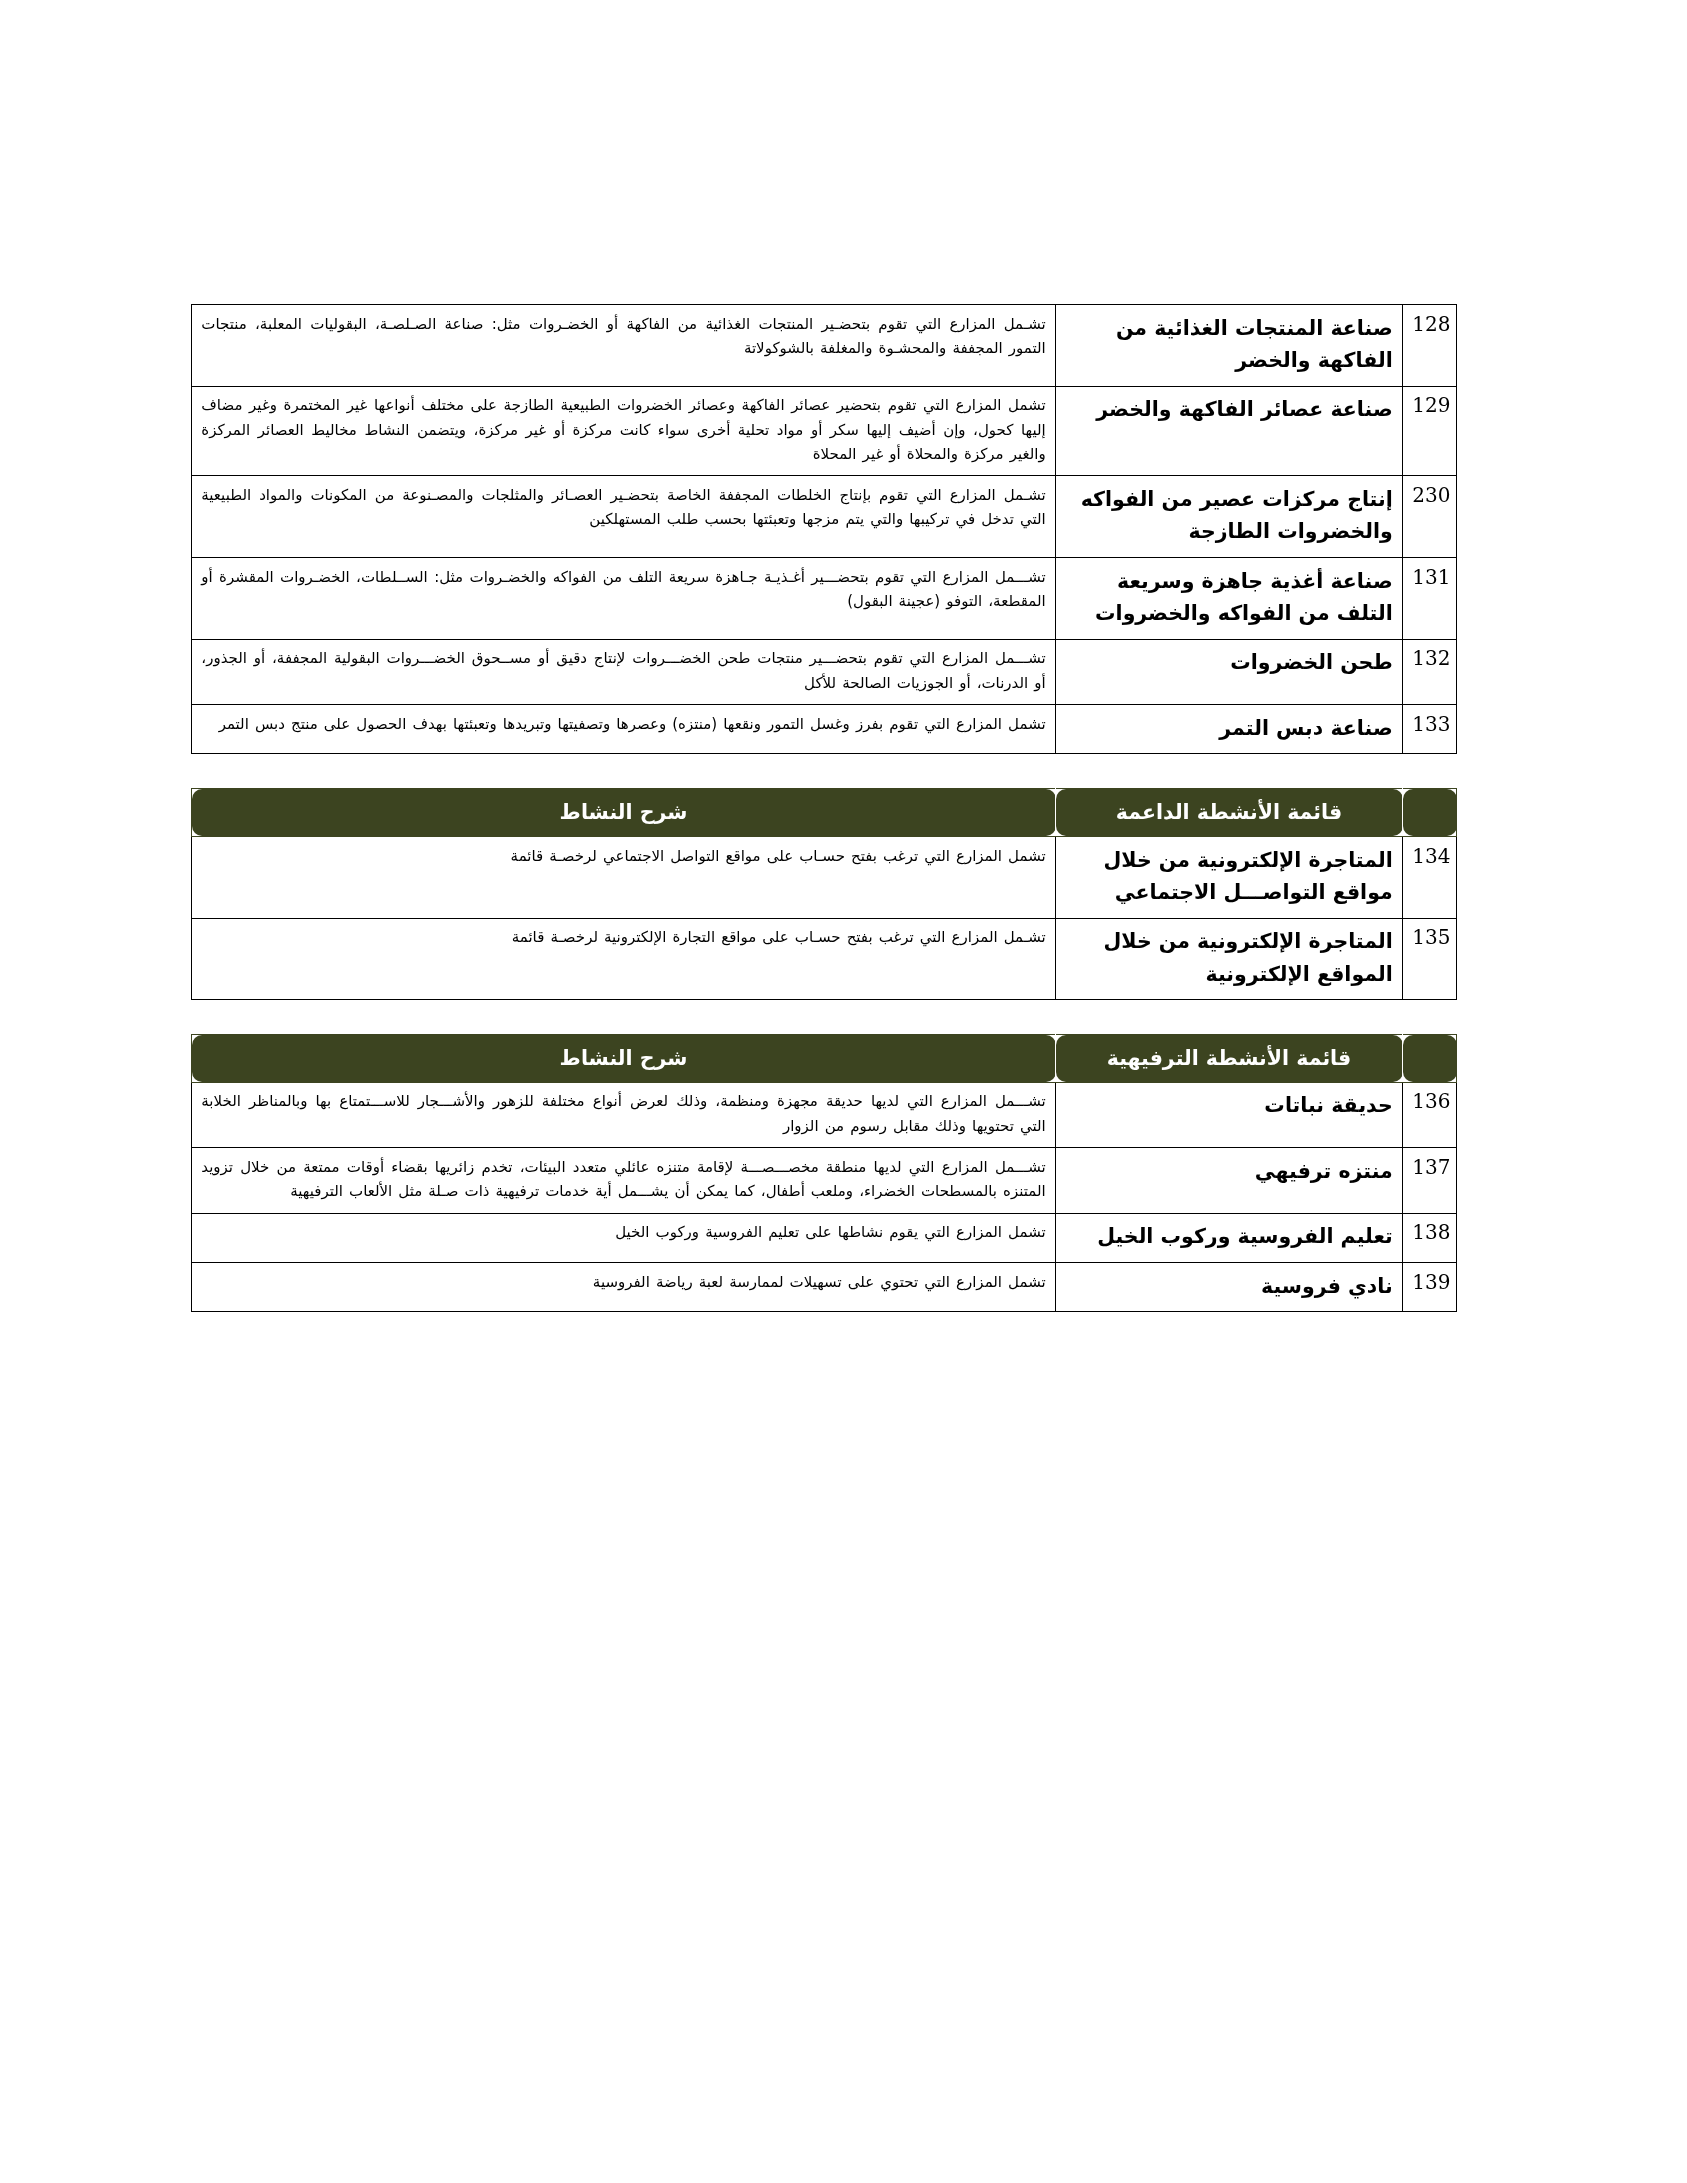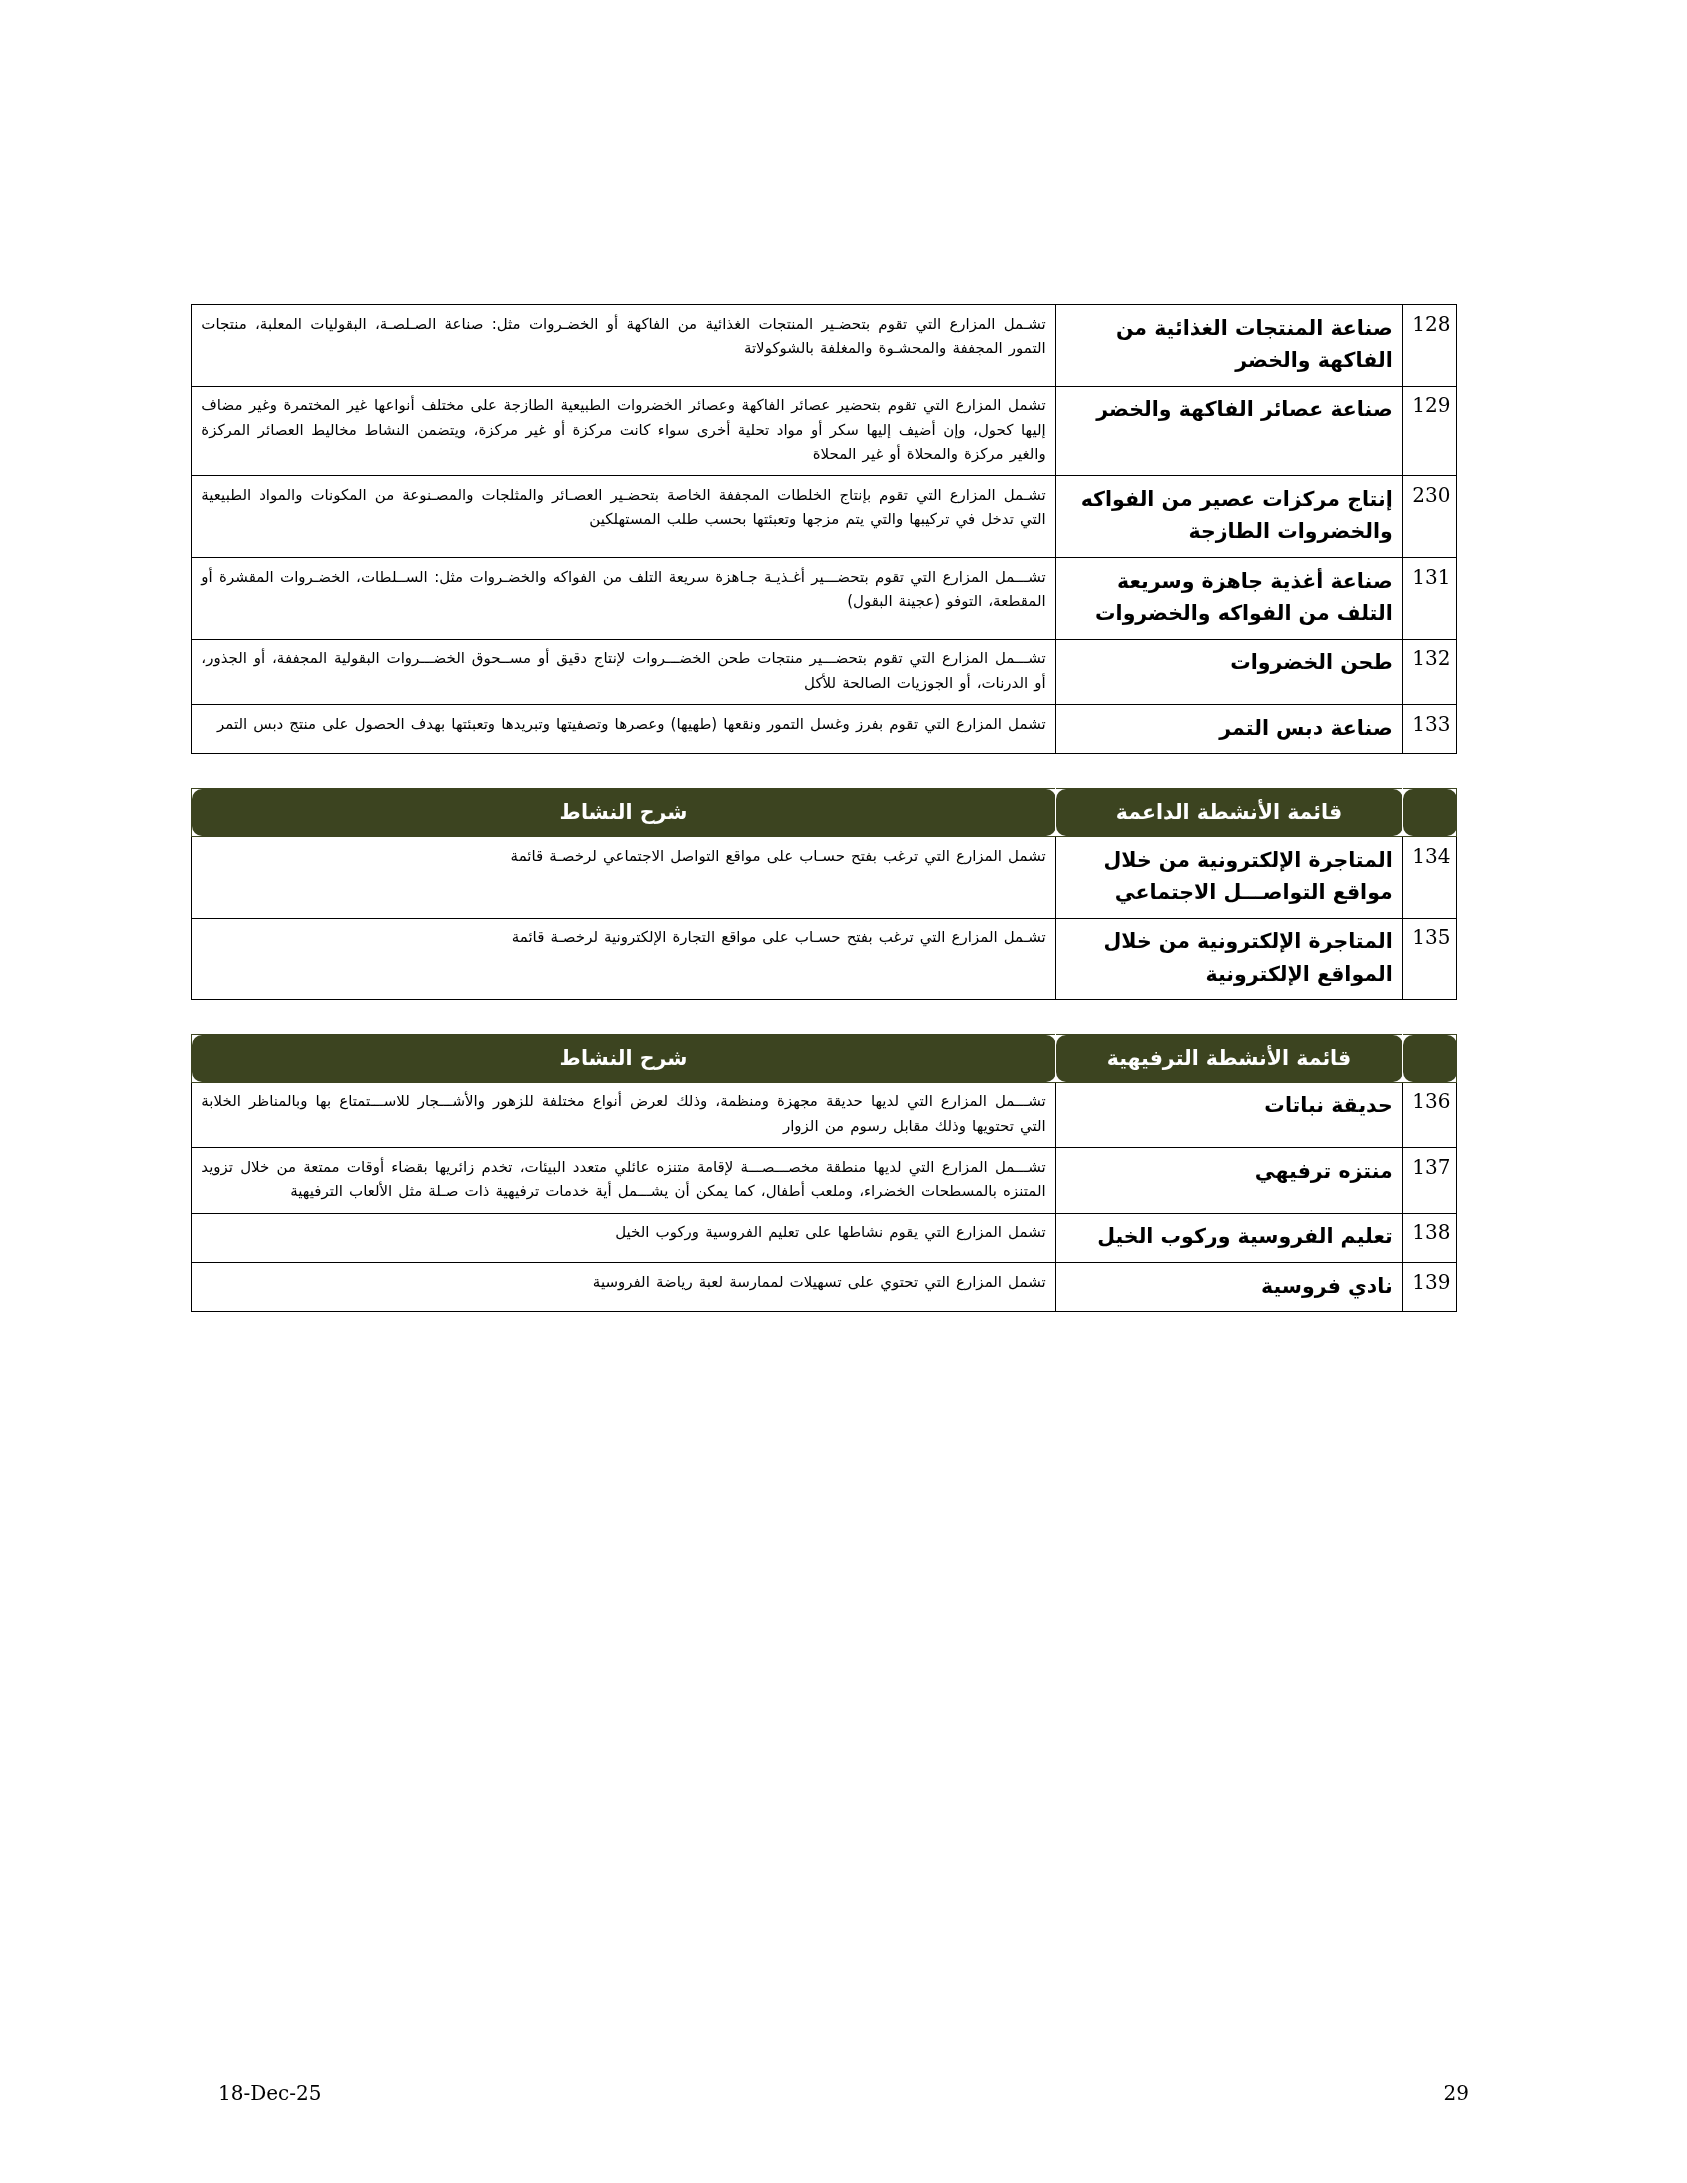--- a/index.html
+++ b/index.html
@@ -159,21 +159,21 @@
           <td class="cell-desc">تشـــمل المزارع التي تقوم بتحضـــير أغـذيـة جـاهزة سريعة التلف من الفواكه والخضـروات مثل: الســلطات، الخضـروات المقشرة أو المقطعة، التوفو (عجينة البقول)</td>
         </tr>
         <tr>
           <td class="cell-num">132</td>
           <td class="cell-name">طحن الخضروات</td>
           <td class="cell-desc">تشـــمل المزارع التي تقوم بتحضـــير منتجات طحن الخضـــروات لإنتاج دقيق أو مســحوق الخضـــروات البقولية المجففة، أو الجذور، أو الدرنات، أو الجوزيات الصالحة للأكل</td>
         </tr>
         <tr>
           <td class="cell-num">133</td>
           <td class="cell-name">صناعة دبس التمر</td>
-          <td class="cell-desc">تشمل المزارع التي تقوم بفرز وغسل التمور ونقعها (طهيها) وعصرها وتصفيتها وتبريدها وتعبئتها بهدف الحصول على منتج دبس التمر</td>
+          <td class="cell-desc">تشمل المزارع التي تقوم بفرز وغسل التمور ونقعها (منتزه) وعصرها وتصفيتها وتبريدها وتعبئتها بهدف الحصول على منتج دبس التمر</td>
         </tr>
       </tbody>
     </table>
 
     <div class="spacer-block"></div>
 
     <table class="act-table">
       <colgroup>
         <col class="col-num">
           <col class="col-name">
@@ -230,19 +230,15 @@
         <tr>
           <td class="cell-num">139</td>
           <td class="cell-name">نادي فروسية</td>
           <td class="cell-desc">تشمل المزارع التي تحتوي على تسهيلات لممارسة لعبة رياضة الفروسية</td>
         </tr>
       </tbody>
     </table>
 
   </div>
 
-  <div class="footer">
-    <span class="date">18-Dec-25</span>
-    <span class="pageno">29</span>
-  </div>
 
 </div>
 
 
 </body></html>

